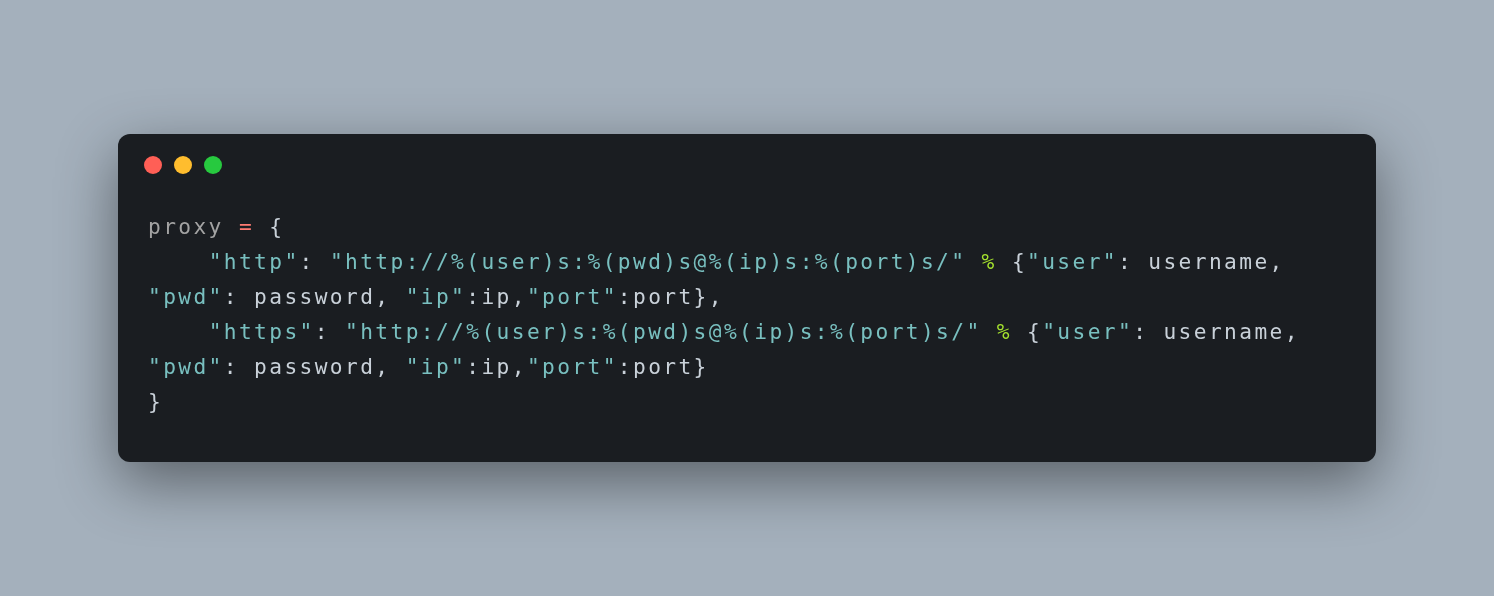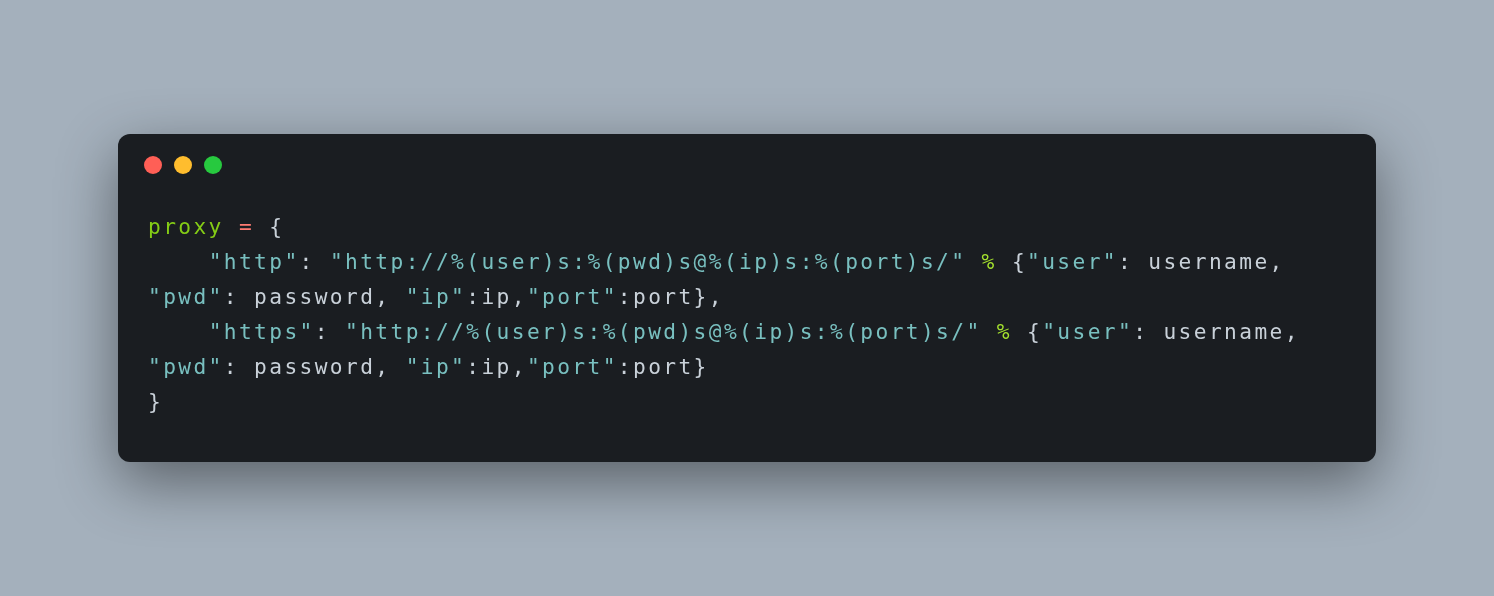--- a/index.html
+++ b/index.html
@@ -40,21 +40,21 @@
   .dot-green { background: #27c93f; }
   .code {
     padding: 28px 30px 42px 30px;
     font-size: 21.2px;
     line-height: 1.65;
     letter-spacing: 2.4px;
     white-space: pre-wrap;
     word-break: break-word;
     color: #c9d1d9;
   }
-  .tok-ident { color: #84cc16; }
+  .tok-ident { color: #a3a3a3; }
   .tok-op    { color: #ff7b72; }
   .tok-punct { color: #c9d1d9; }
   .tok-str   { color: #79c0c0; }
   .tok-pct   { color: #a5e22e; }
 </style>
 </head>
 <body>
 
 <div class="window">
   <div class="titlebar">

